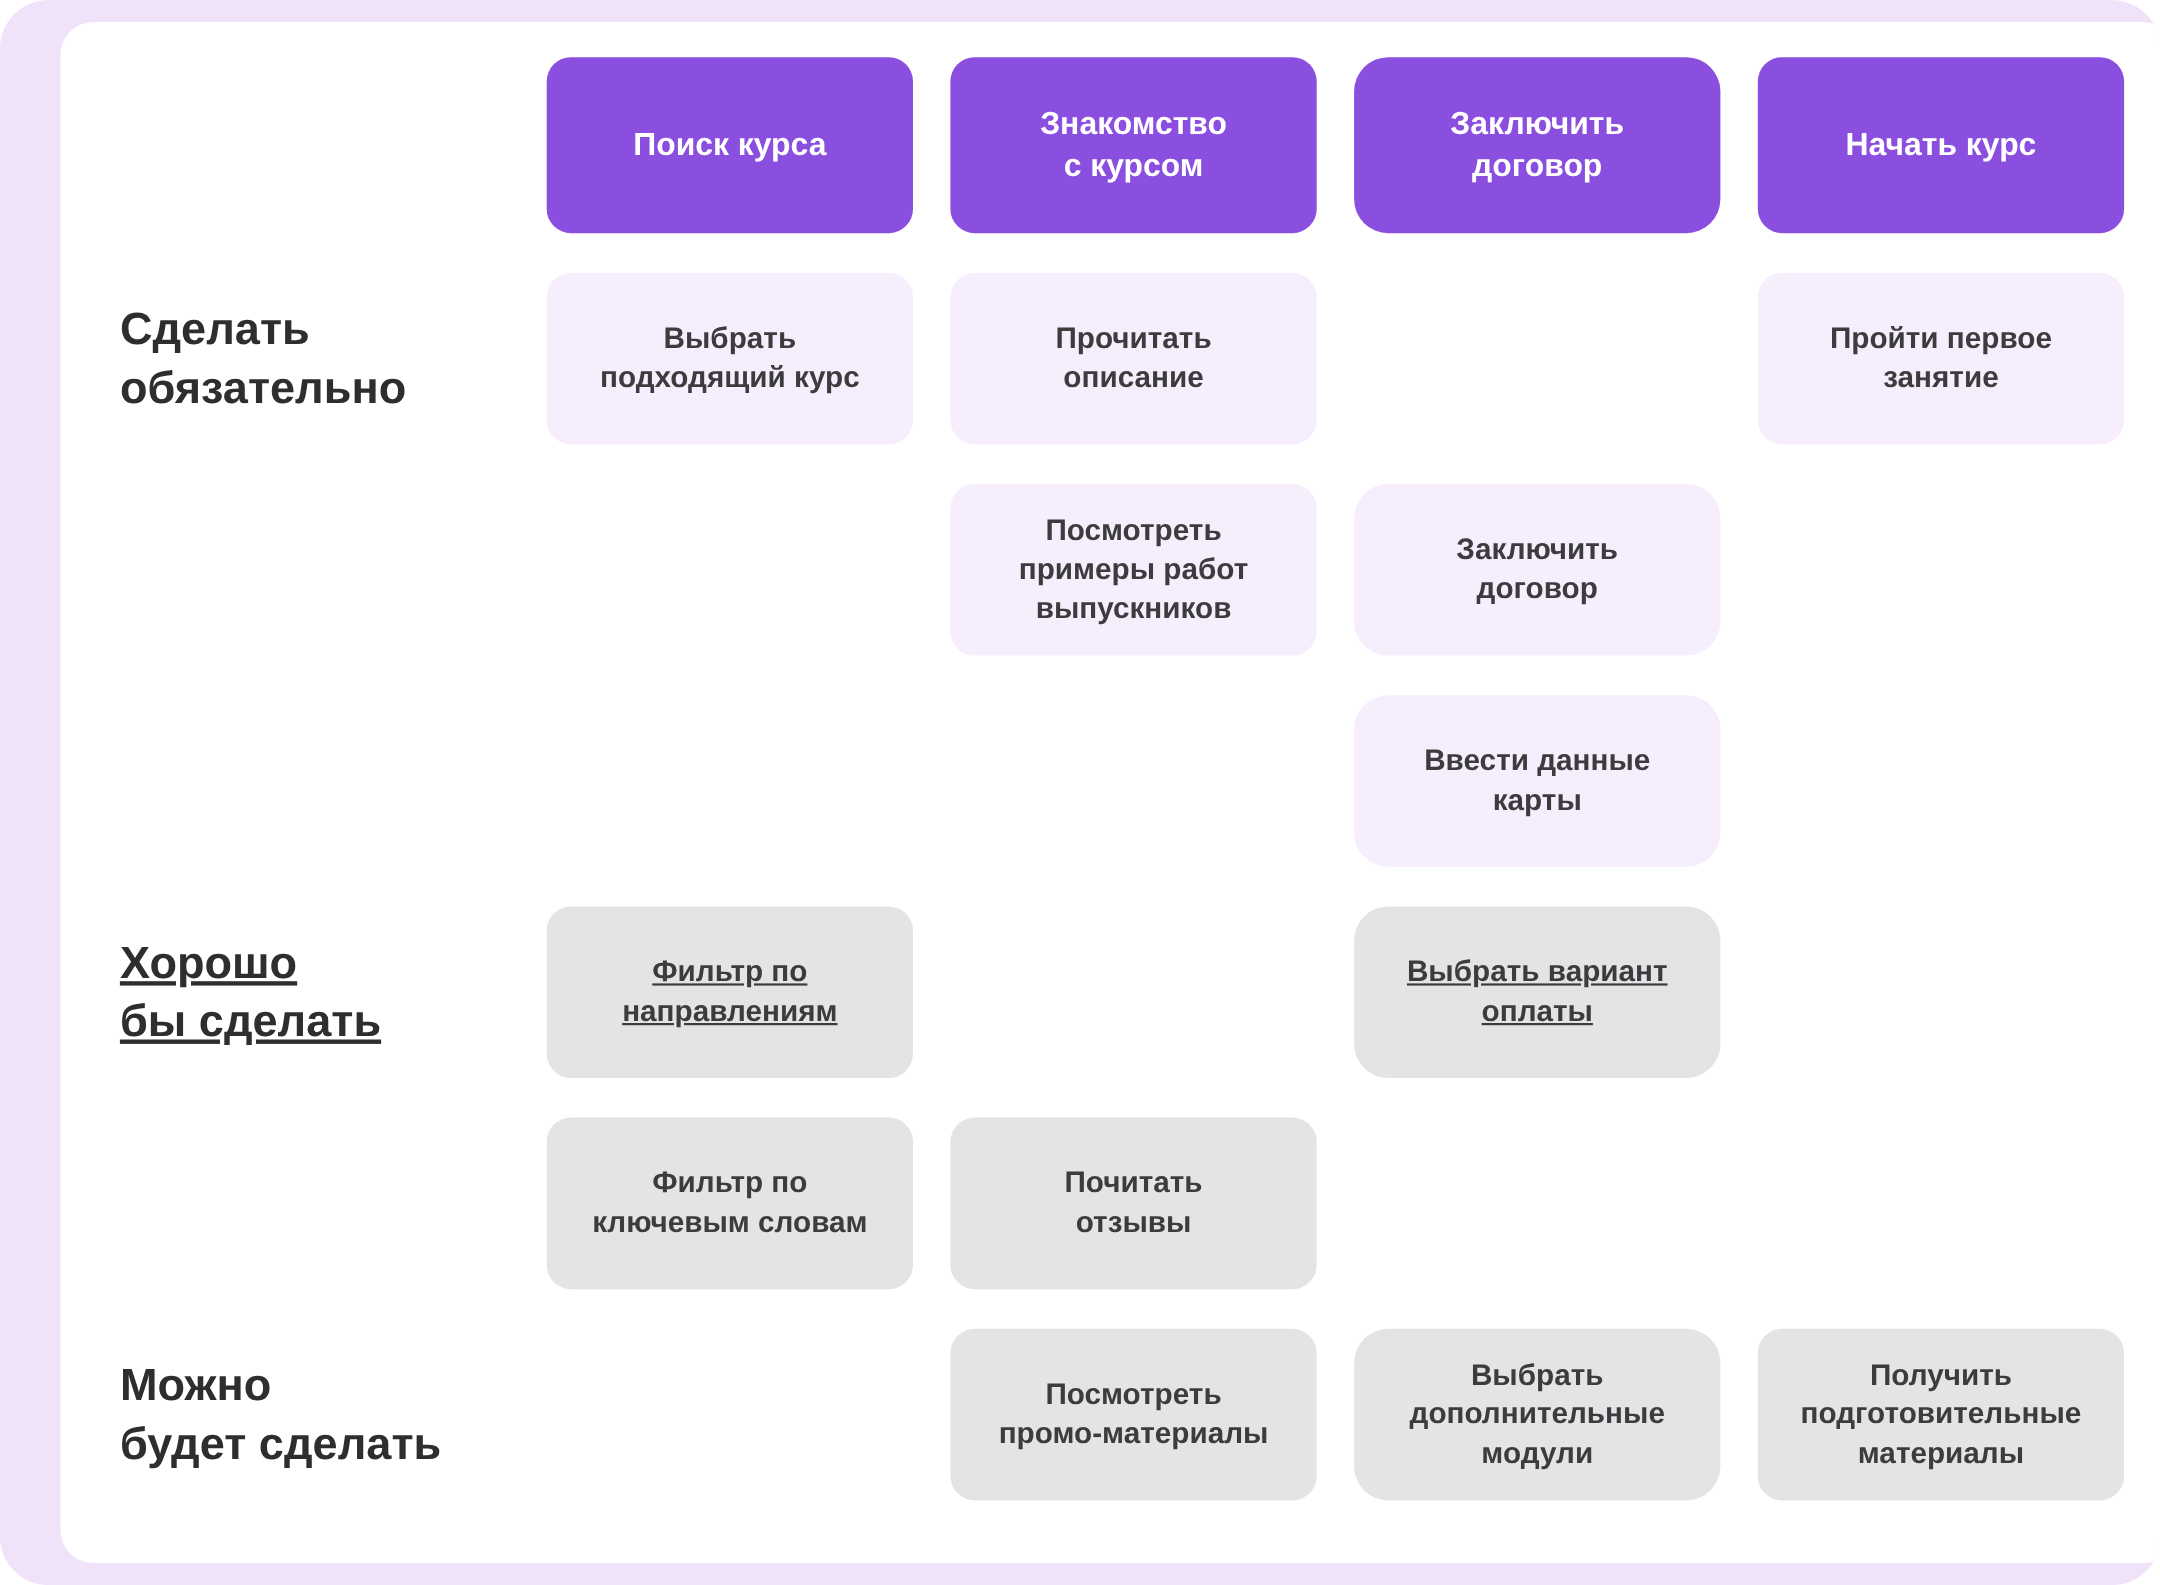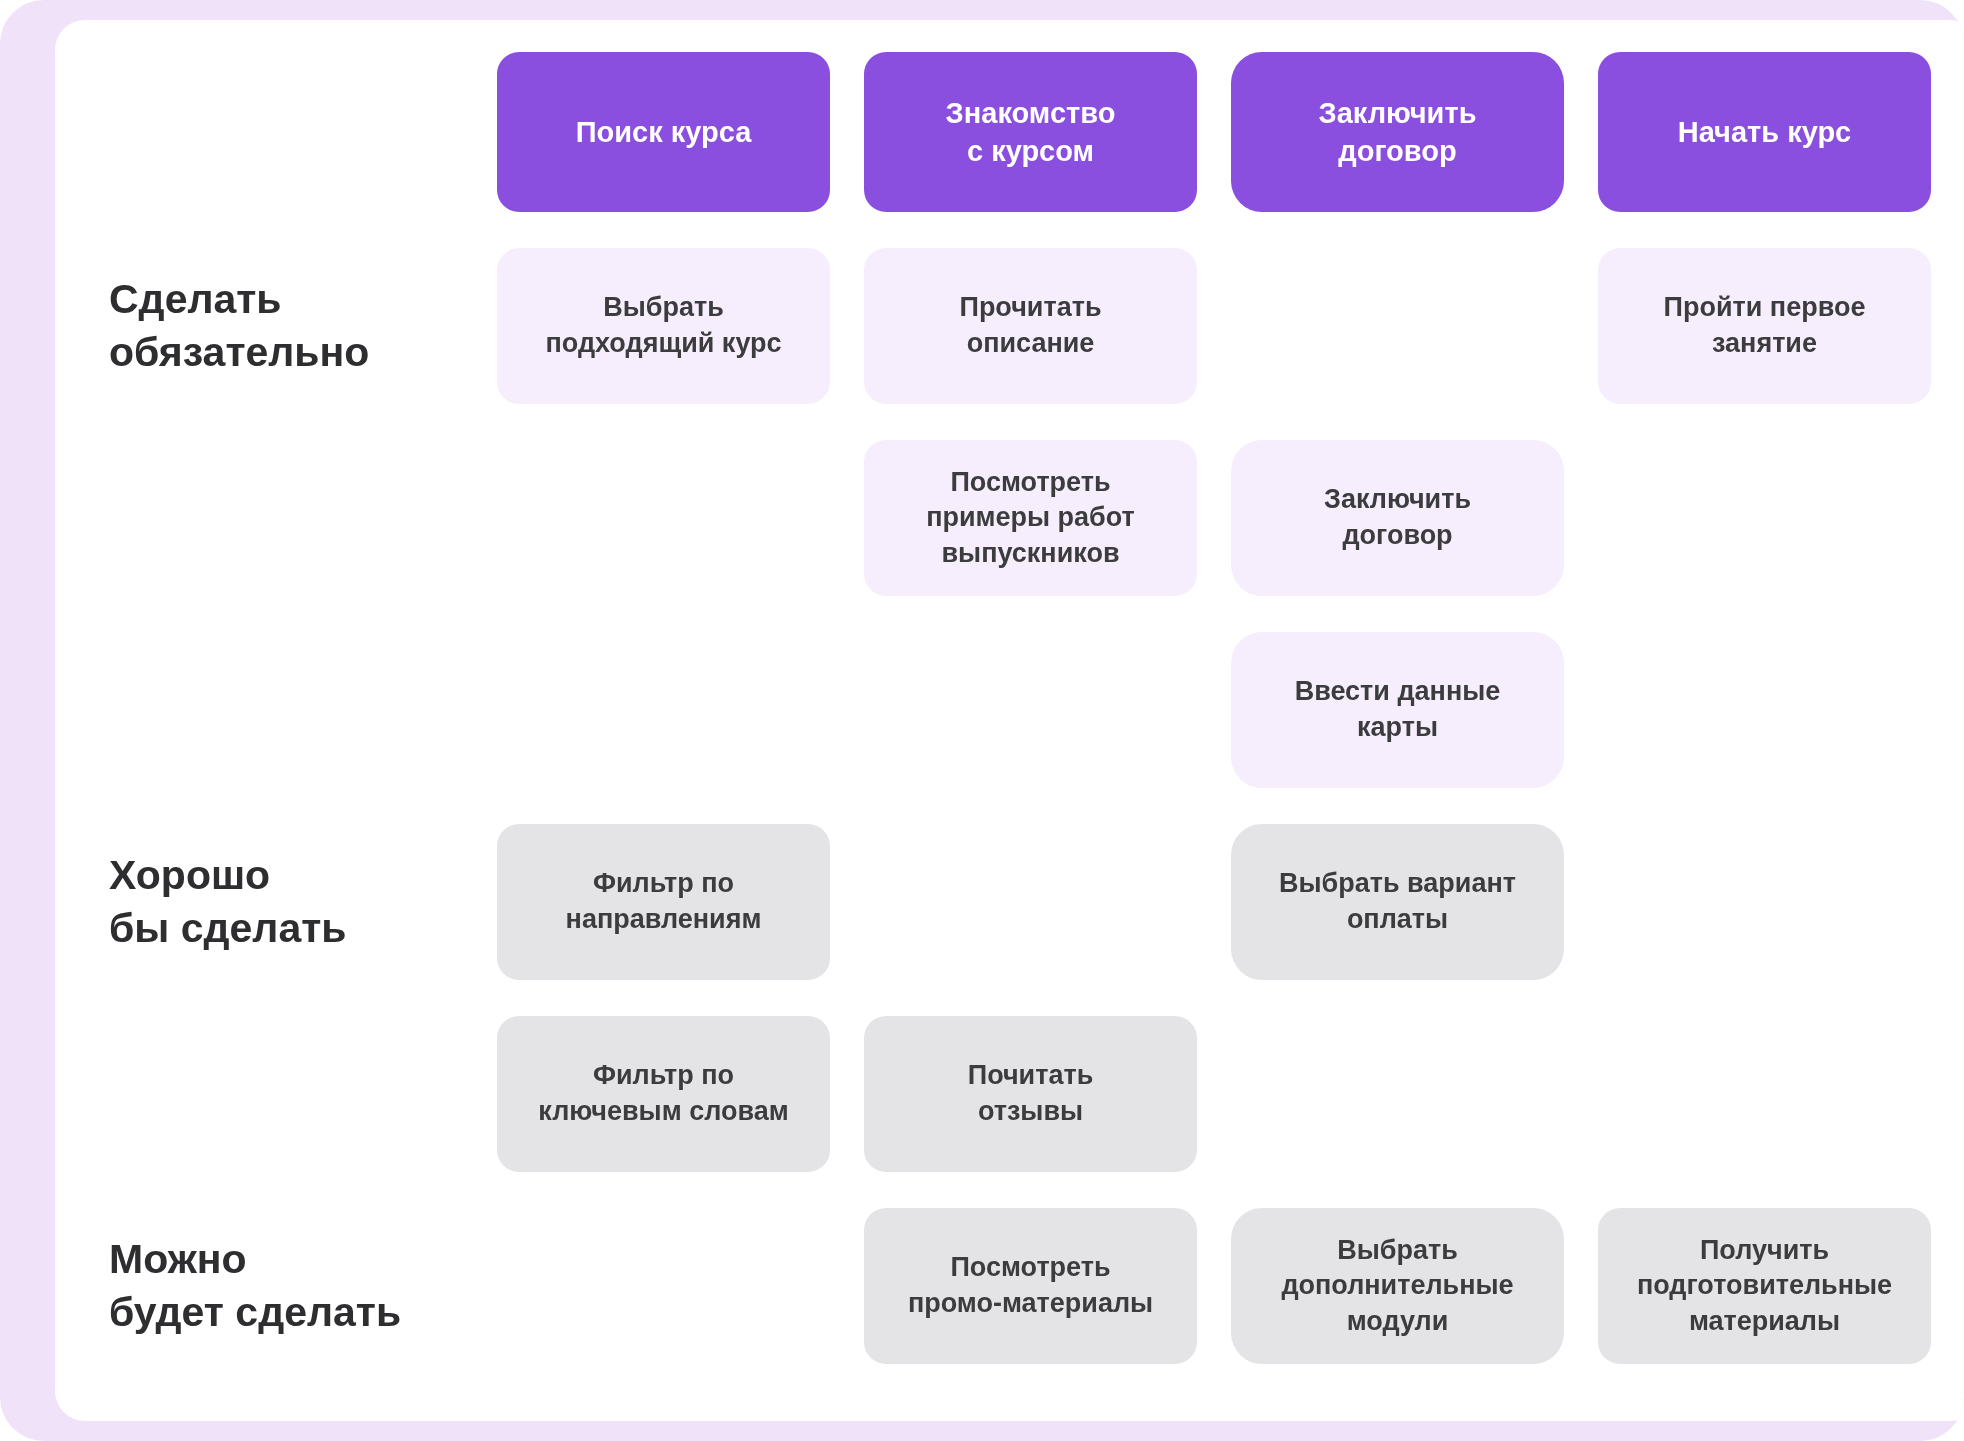--- a/index.html
+++ b/index.html
@@ -64,21 +64,21 @@
   }
 
   .c1 { grid-column: 2; }
   .c2 { grid-column: 3; }
   .c3 { grid-column: 4; border-radius: 31px; }
   .c4 { grid-column: 5; }
   .rh { grid-row: 1; }
   .ra { grid-row: 2; }
   .rb { grid-row: 3; }
   .rc { grid-row: 4; }
-  .rd { grid-row: 5; }
+  .rd { grid-row: 5; text-decoration: underline; }
   .re { grid-row: 6; }
   .rf { grid-row: 7; }
 </style>
 </head>
 <body>
 
 <div class="frame">
   <div class="canvas">
     <div class="grid">
 

